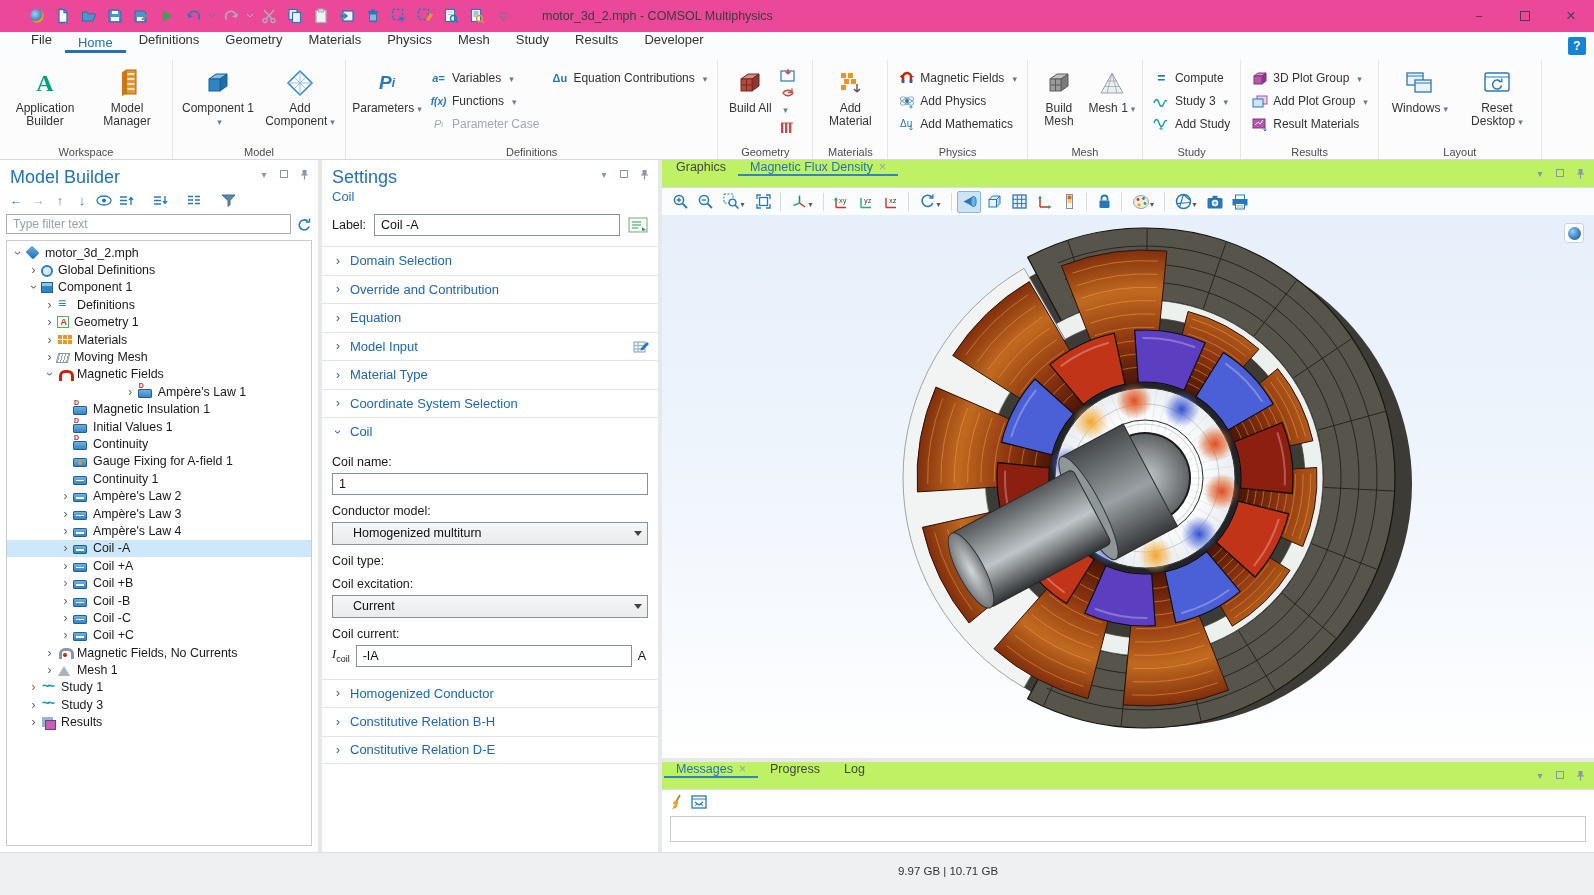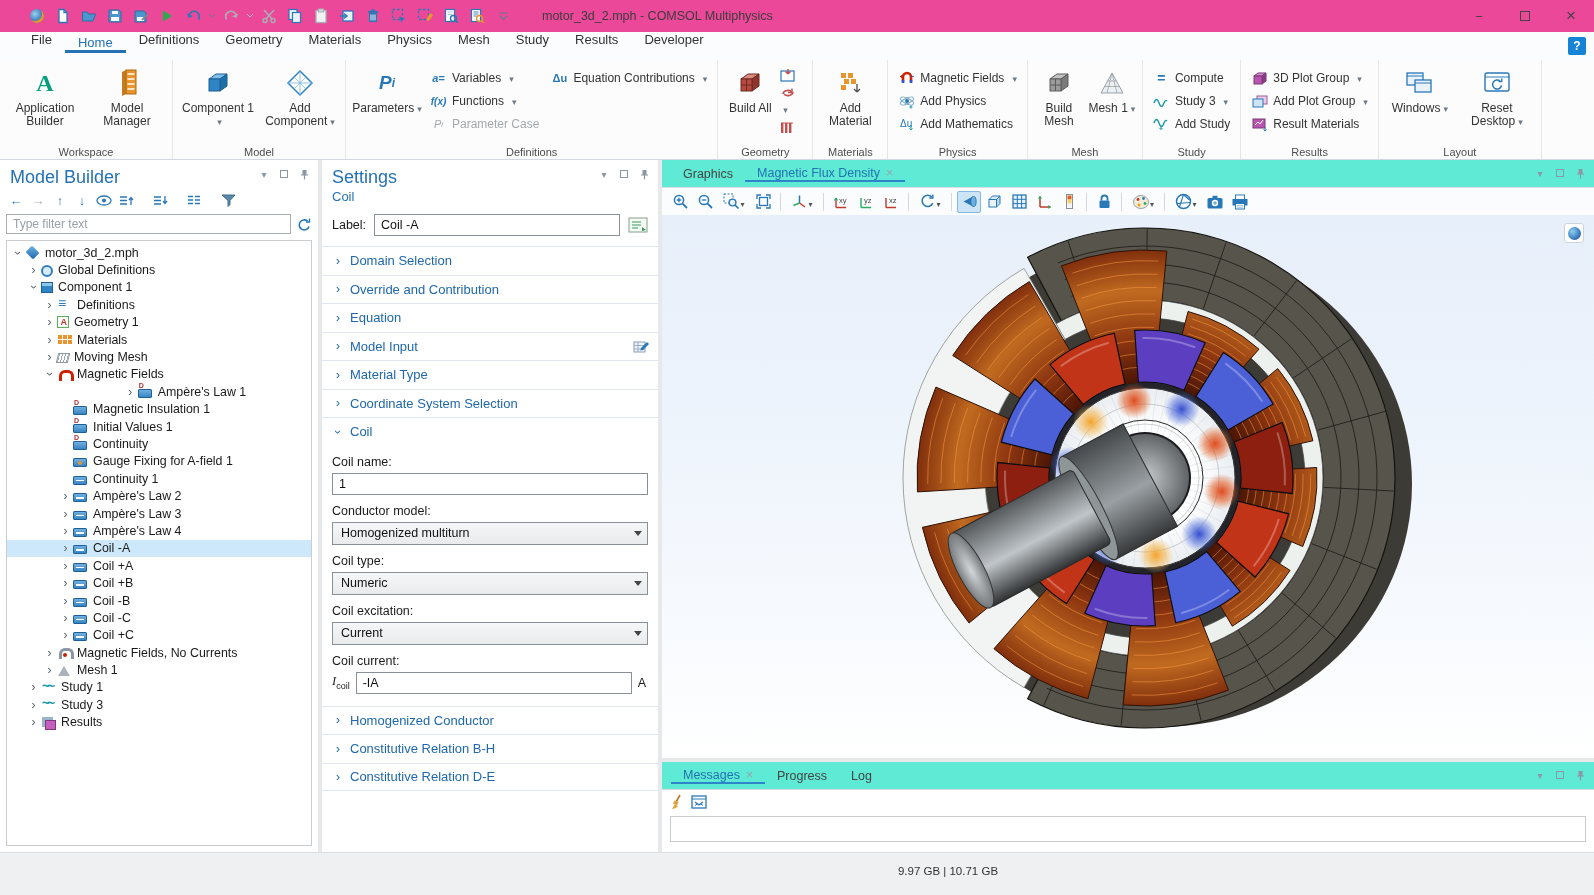--- a/index.html
+++ b/index.html
@@ -96,30 +96,30 @@
   .ti{height:22px;border:1px solid #8a9097;font-size:12.5px;padding:0 6px;background:#fff;font-family:inherit;color:#111}
   .lab-row .ti{flex:1;min-width:0}
   .sec-h{height:28.5px;display:flex;align-items:center;border-top:1px solid #e2e7ed;color:#2068ac;font-size:13px;padding:0 8px 0 10px;gap:6px}
   .sec-h .chev{width:12px;display:inline-flex;justify-content:center;color:#2068ac;font-size:12px}
   .sec-h .chev::before{content:"\203a"}
   .sec-h .chev.open{transform:rotate(90deg)}
   .sec-h .sec-right{margin-left:auto}
   .sec-body{padding:0 10px 12px 10px}
   .flabel{font-size:12.5px;margin:9px 0 4px}
   .ddf{display:flex;align-items:center;height:23px;background:linear-gradient(#f5f6f7,#e9ebed);border:1px solid #8a9097}
-  .ddf .val{flex:1;padding-left:8px;font-size:12.5px;color:#111}
+  .ddf .val{flex:1;padding-left:20px;font-size:12.5px;color:#111}
   .ddf .arr{width:18px;display:flex;justify-content:center}
   .ddf .arr::before{content:"";border:4px solid transparent;border-top:5px solid #444;margin-top:5px}
   .cur-row{display:flex;align-items:center;gap:6px;margin-top:2px}
   .cur-sym{font-size:12.5px;font-style:italic;font-family:"Liberation Serif",serif}
   .cur-sym sub{font-size:9px;font-style:normal;font-family:"Liberation Sans",sans-serif}
   .cur-row .ti{flex:1;min-width:0}
   .cur-unit{font-size:12.5px;padding-right:2px}
   
-  .gtabs{height:28px;display:flex;align-items:center;border-bottom:1px solid #d8dde3;padding-left:9px;position:relative;background:#5eead4}
+  .gtabs{height:28px;display:flex;align-items:flex-start;border-bottom:1px solid #d8dde3;padding-left:2px;position:relative;background:#bef264}
   .gtab{display:flex;align-items:center;gap:6px;padding:0 12px;font-size:12.5px;color:#444}
   .gtab.active{color:#2472b4;border-bottom:2px solid #2e86c8}
   .close-x{color:#98a2ac;font-size:12px}
   .close-x::before{content:"\00d7"}
   .gtool{height:27px;display:flex;align-items:center;padding:0 6px;gap:1px;background:#fbfcfe}
   .gt{width:24px;height:22px;display:inline-flex;align-items:center;justify-content:center;border-radius:2px;border:1px solid transparent}
   .gt.active{background:#cde4f6;border-color:#86b8de}
   .gt .dropling::before{content:"\25be";font-size:8px;color:#555}
   .gsep{width:1px;height:18px;background:#d5d9dd;margin:0 4px}
   .canvas{flex:1;position:relative;min-height:0;background:linear-gradient(180deg,#e7effa 0%,#eef4fc 40%,#f7fafe 75%,#ffffff 100%);overflow:hidden}
@@ -829,24 +829,20 @@
       </div>
     <div class="sec-body">
       <div class="flabel">Coil name:</div>
       <input class="ti" style="width: 100%;" type="text" value="1">
       <div class="flabel">Conductor model:</div>
       <div class="ddf">
           <span class="val">Homogenized multiturn</span>
           <span class="arr"></span>
         </div>
       <div class="flabel">Coil type:</div>
-      <div class="ddf">
-          <span class="val">Numeric</span>
-          <span class="arr"></span>
-        </div>
       <div class="flabel">Coil excitation:</div>
       <div class="ddf">
           <span class="val">Current</span>
           <span class="arr"></span>
         </div>
       <div class="flabel">Coil current:</div>
       <div class="cur-row">
         <span class="cur-sym"><span>I</span><sub>coil</sub></span>
         <input class="ti" type="text" value="-IA" style="">
         <span class="cur-unit">A</span>

